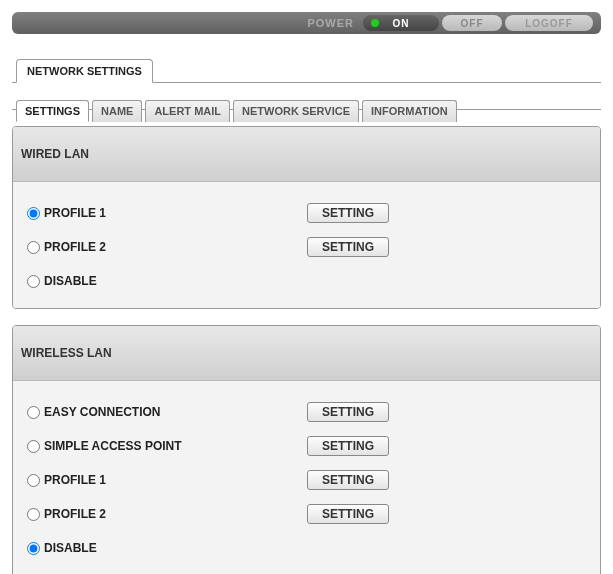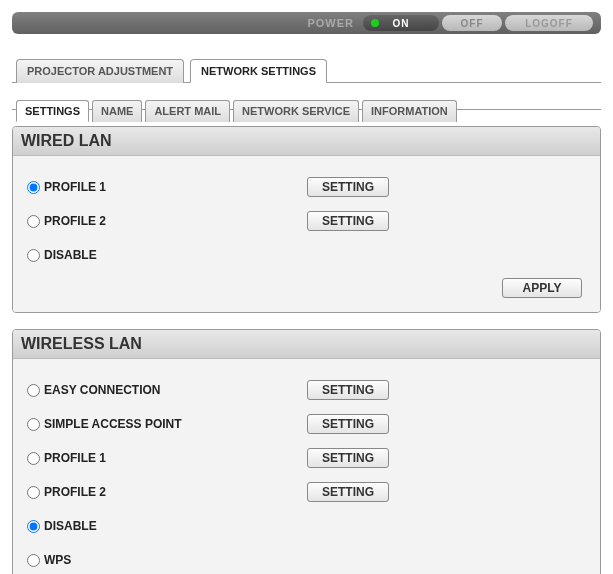--- a/index.html
+++ b/index.html
@@ -108,22 +108,22 @@
     }
 
     .panel {
       margin: 16px 12px 0 12px;
       border: 1px solid #999;
       border-radius: 4px;
       overflow: hidden;
     }
     .panel-header {
       background: linear-gradient(to bottom, #e8e8e8, #cfcfcf);
-      padding: 5px 8px;
-      font-size: 16px;
+      padding: 20px 8px;
+      font-size: 12px;
       font-weight: bold;
       color: #333;
       border-bottom: 1px solid #bbb;
     }
     .panel-body {
       background: #f3f3f3;
       padding: 14px 14px 10px 14px;
     }
     .row {
       display: flex;
@@ -168,21 +168,20 @@
   <span class="label">POWER</span>
   <span class="pill pill-on">
     <span class="dot"></span>
     <span>ON</span>
   </span>
   <span class="pill pill-off">OFF</span>
   <span class="pill pill-logoff">LOGOFF</span>
 </div>
 
 <div class="main-tabs">
-  <div class="main-tab">PROJECTOR ADJUSTMENT</div>
   <div class="main-tab active">NETWORK SETTINGS</div>
 </div>
 
 <div class="sub-tabs">
   <div class="sub-tab active">SETTINGS</div>
   <div class="sub-tab">NAME</div>
   <div class="sub-tab">ALERT MAIL</div>
   <div class="sub-tab">NETWORK SERVICE</div>
   <div class="sub-tab">INFORMATION</div>
 </div>
@@ -203,23 +202,20 @@
         <span>PROFILE 2</span>
       </label>
       <button class="btn">SETTING</button>
     </div>
     <div class="row">
       <label class="radio-cell">
         <input type="radio" name="wired" style="">
         <span>DISABLE</span>
       </label>
     </div>
-    <div class="apply-row">
-      <button class="btn">APPLY</button>
-    </div>
   </div>
 </div>
 
 <div class="panel">
   <div class="panel-header">WIRELESS LAN</div>
   <div class="panel-body">
     <div class="row">
       <label class="radio-cell">
         <input type="radio" name="wireless" style="">
         <span>EASY CONNECTION</span>

